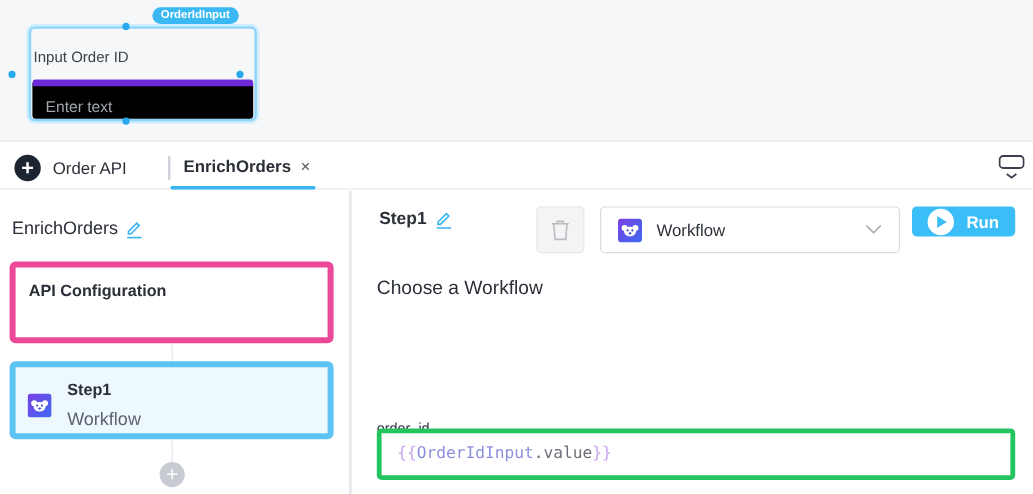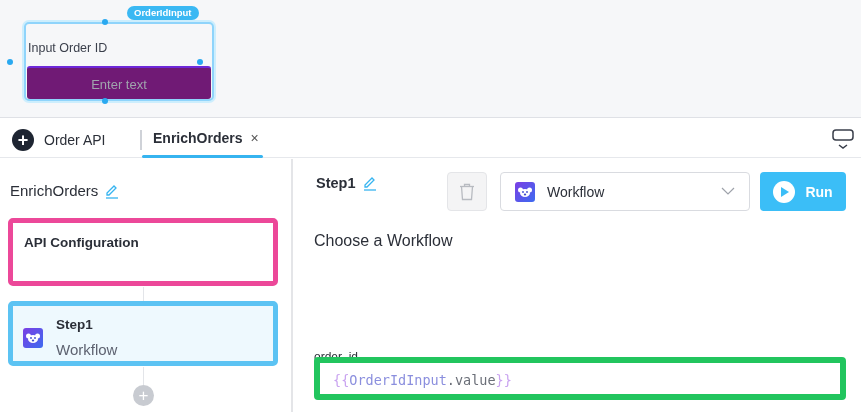--- a/index.html
+++ b/index.html
@@ -1,21 +1,21 @@
 <!DOCTYPE html>
 <html><head>
 <meta charset="utf-8">
 <style>
   * { box-sizing: border-box; margin: 0; padding: 0; }
   html, body { width: 861px; height: 412px; overflow: hidden; background: #fff; font-family: "Liberation Sans", "DejaVu Sans", sans-serif; color: #2b2f38; }
   .canvas { position: absolute; left: 0; top: 0; width: 861px; height: 118px; background: #f6f7f9; border-bottom: 1px solid #dfe1e6; }
   .widget { position: absolute; left: 24px; top: 22px; width: 190px; height: 79px; border: 2px solid #8fd4fb; border-radius: 5px; box-shadow: 0 0 0 2px #cdeefd; background: #f6f7f9; }
   .widget-tag { position: absolute; left: 127px; top: 6px; height: 14px; padding: 0 7px; background: #3ab8f3; color: #fff; font-size: 9.5px; font-weight: bold; line-height: 14px; border-radius: 8px; }
   .widget-label { position: absolute; left: 2px; top: 17px; font-size: 12.5px; color: #3a3f4b; }
-  .widget-input { position: absolute; left: 1px; right: 1px; top: 42px; height: 33px; background: #701a75; border-radius: 3px; border-top: 2px solid #6d28d9; font-size: 13px; color: #a0a4ad; padding: 9px 11px; text-align: center; }
+  .widget-input { position: absolute; left: 1px; right: 1px; top: 42px; height: 33px; background: #000000; border-radius: 3px; border-top: 6px solid #6d28d9; font-size: 13px; color: #a0a4ad; padding: 9px 11px; }
   .handle { position: absolute; width: 6px; height: 6px; border-radius: 50%; background: #2aa9f0; }
 
   .tabbar { position: absolute; left: 0; top: 118px; width: 861px; height: 40px; background: #fff; border-bottom: 1px solid #e6e8ec; }
   .create-api { position: absolute; left: 12px; top: 11px; display: flex; align-items: center; gap: 10px; cursor: pointer; }
   .plus-circle { width: 22px; height: 22px; border-radius: 50%; background: #1e2532; color: #fff; display: flex; align-items: center; justify-content: center; font-size: 18px; font-weight: bold; line-height: 1; }
   .create-api span.lbl { font-size: 14px; color: #2b2f38; }
   .tab-sep { position: absolute; left: 140px; top: 12px; width: 2px; height: 20px; background: #cfd2d8; }
   .tab { position: absolute; left: 142px; top: 0; width: 121px; height: 40px; display: flex; align-items: center; padding-left: 11px; gap: 8px; }
   .tab .lbl { font-size: 14px; font-weight: bold; color: #2b2f38; }
   .tab .close { font-size: 14px; color: #555; }
@@ -34,28 +34,28 @@
   .card.step .t1 { position: absolute; left: 43px; top: 11px; font-size: 13.5px; font-weight: bold; color: #2b2f38; }
   .card.step .t2 { position: absolute; left: 43px; top: 35px; font-size: 15px; color: #5d6270; }
   .add-step { position: absolute; left: 133px; top: 226px; width: 21px; height: 21px; border-radius: 50%; background: #c8cbd1; color: #fff; display: flex; align-items: center; justify-content: center; font-size: 17px; }
 
   .main { position: absolute; left: 295px; top: 159px; width: 566px; height: 253px; background: #fff; }
   .step-title { position: absolute; left: 21px; top: 16px; font-size: 14.5px; font-weight: bold; color: #2b2f38; display: flex; align-items: center; gap: 6px; }
   .trash-btn { position: absolute; left: 152px; top: 13px; width: 40px; height: 39px; background: #f4f4f5; border: 1px solid #e4e5e8; border-radius: 4px; display: flex; align-items: center; justify-content: center; }
   .type-select { position: absolute; left: 205px; top: 13px; width: 250px; height: 39px; border: 1px solid #d9dbe0; border-radius: 4px; background: #fff; display: flex; align-items: center; padding-left: 14px; gap: 12px; }
   .type-select .lbl { font-size: 14px; color: #2b2f38; }
   .type-select .chev { position: absolute; right: 14px; top: 10px; }
-  .run-btn { position: absolute; left: 465px; top: 13px; width: 86px; height: 39px; background: #3bbef7; border-radius: 4px; display: flex; align-items: center; justify-content: center; gap: 10px; color: #fff; font-size: 14px; font-weight: bold; }
+  .run-btn { position: absolute; left: 465px; top: 13px; width: 86px; height: 25px; background: #3bbef7; border-radius: 4px; display: flex; align-items: center; justify-content: center; gap: 10px; color: #fff; font-size: 14px; font-weight: bold; }
   .run-btn .play { width: 22px; height: 22px; border-radius: 50%; background: #fff; position: relative; }
   .run-btn .play::after { content: ""; position: absolute; left: 8px; top: 6px; border-left: 8px solid #3bbef7; border-top: 5px solid transparent; border-bottom: 5px solid transparent; }
   .choose-label { position: absolute; left: 19px; top: 73px; font-size: 16px; color: #2b2f38; }
   .workflow-select { position: absolute; left: 19px; top: 98px; width: 532px; height: 40px; border: 1px solid #d9dbe0; border-radius: 4px; background: #fff; padding: 11px 14px; font-size: 13.5px; color: #3a3f4b; }
   .workflow-select .chev { position: absolute; right: 14px; top: 11px; }
   .param-label { position: absolute; left: 19px; top: 191px; font-size: 12px; color: #2b2f38; }
-  .param-input { position: absolute; left: 19px; top: 198px; width: 532px; height: 43px; border: 6px solid #22c55e; border-radius: 4px; background: #fff; padding: 9px 13px; font-family: "DejaVu Sans Mono", "Liberation Mono", monospace; font-size: 13.5px; }
+  .param-input { position: absolute; left: 19px; top: 198px; width: 532px; height: 43px; border: 4px solid #22c55e; border-radius: 4px; background: #fff; padding: 9px 13px; font-family: "DejaVu Sans Mono", "Liberation Mono", monospace; font-size: 13.5px; }
   .param-input .brace { color: #c9a3f0; }
   .param-input .ident { color: #8b8fde; }
   .param-input .prop { color: #6b6f78; }
 </style>
 </head>
 <body>
 
 <div class="canvas">
   <div class="widget-tag">OrderIdInput</div>
   <div class="widget">

